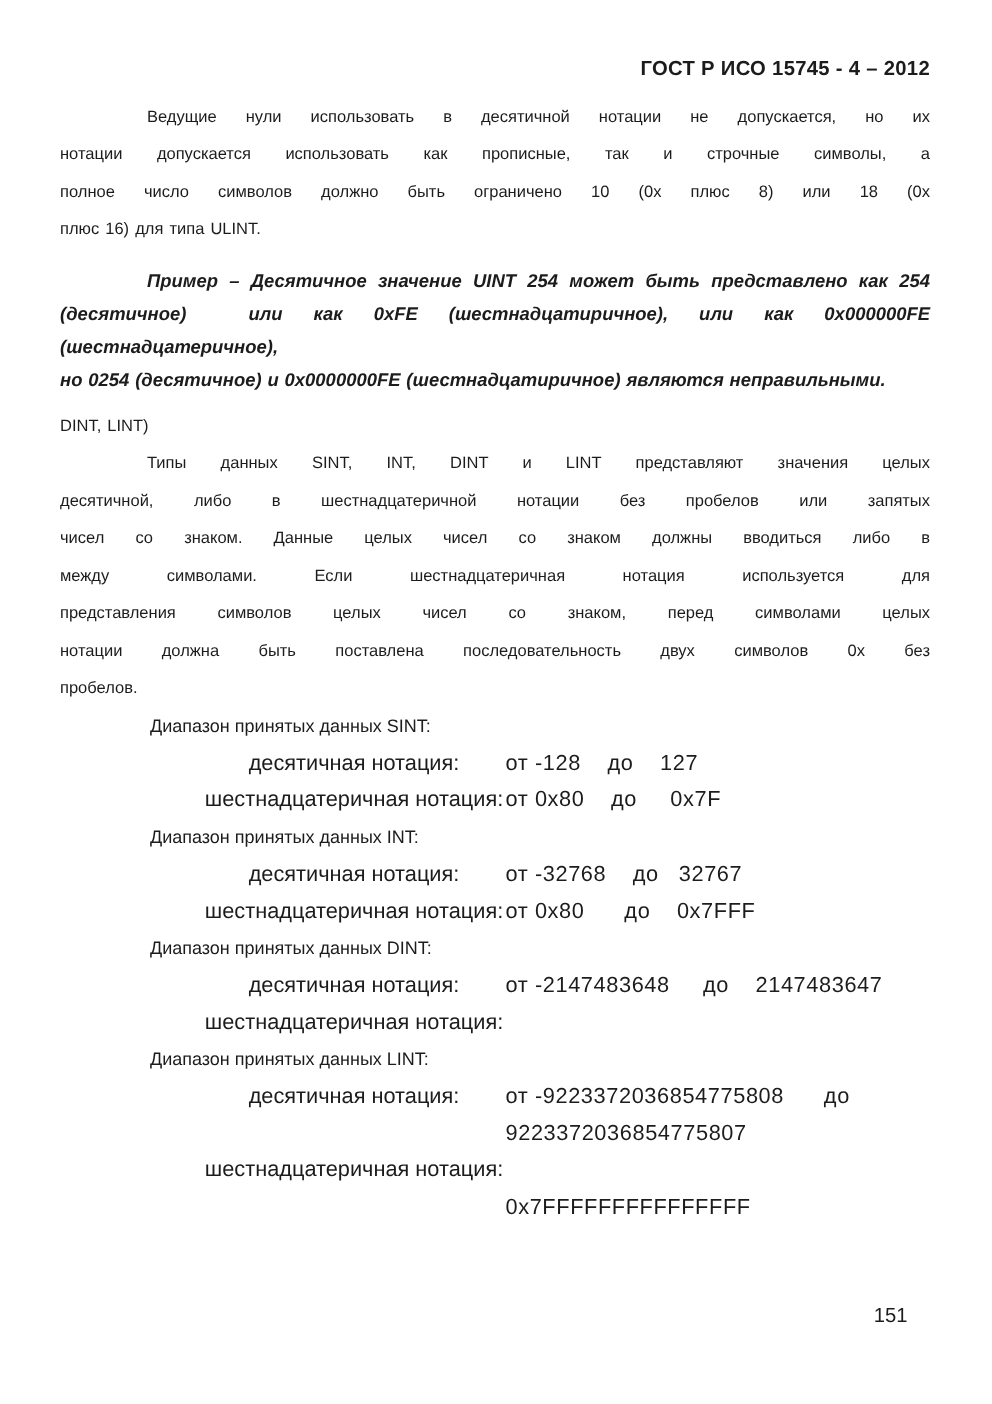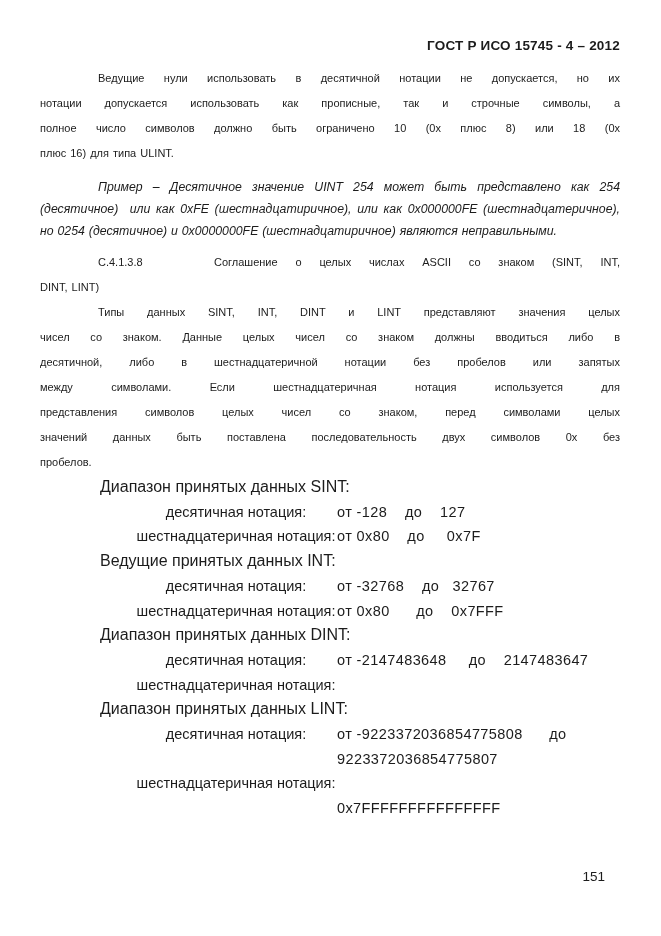--- a/index.html
+++ b/index.html
@@ -27,28 +27,28 @@
   .jline {
     font-size: 11px;
     line-height: 25px;
     text-align: justify;
     text-align-last: justify;
     word-spacing: 1px;
   }
   .jline.last { text-align: left; text-align-last: left; }
   .indent { text-indent: 58px; }
 
-  .example { margin-top: 10px; font-weight: normal; font-style: italic; }
+  .example { margin-top: 10px; font-weight: bold; font-style: italic; }
   .example .jline { font-size: 12.3px; line-height: 22px; word-spacing: 0.5px; }
 
   .heading { margin-top: 8px; }
 
   .ranges { }
   .range-title {
-    font-size: 16px;
+    font-size: 12px;
     line-height: 24.7px;
     padding-left: 60px;
     white-space: pre;
   }
   .range-row {
     display: flex;
     padding-left: 95px;
     font-size: 14.5px;
     line-height: 24.7px;
     text-align: center;
@@ -79,50 +79,49 @@
       <div class="jline last">плюс 16) для типа ULINT.</div>
     </div>
 
     <div class="para example">
       <div class="jline indent">Пример – Десятичное значение UINT 254 может быть представлено как 254</div>
       <div class="jline">(десятичное)&nbsp; или как 0xFE (шестнадцатиричное), или как 0x000000FE (шестнадцатеричное),</div>
       <div class="jline last">но 0254 (десятичное) и 0x0000000FE (шестнадцатиричное) являются неправильными.</div>
     </div>
 
     <div class="para heading">
-      <div class="jline indent">С.4.1.3.8&nbsp;&nbsp;&nbsp;&nbsp;Соглашение о целых числах ASCII со знаком (SINT, INT,</div>
       <div class="jline last">DINT, LINT)</div>
     </div>
 
     <div class="para">
       <div class="jline indent">Типы данных SINT, INT, DINT и LINT представляют значения целых</div>
+      <div class="jline">десятичной, либо в шестнадцатеричной нотации без пробелов или запятых</div>
       <div class="jline">чисел со знаком. Данные целых чисел со знаком должны вводиться либо в</div>
-      <div class="jline">десятичной, либо в шестнадцатеричной нотации без пробелов или запятых</div>
       <div class="jline">между символами. Если шестнадцатеричная нотация используется для</div>
       <div class="jline">представления символов целых чисел со знаком, перед символами целых</div>
-      <div class="jline">значений данных быть поставлена последовательность двух символов 0x без</div>
+      <div class="jline">нотации должна быть поставлена последовательность двух символов 0x без</div>
       <div class="jline last">пробелов.</div>
     </div>
 
     <div class="ranges">
 
       <div class="range-group">
         <div class="range-title">Диапазон принятых данных SINT:</div>
         <div class="range-row">
           <span class="range-label">десятичная нотация:</span>
             <span class="range-value">от -128    до    127</span>
         </div>
         <div class="range-row">
           <span class="range-label">шестнадцатеричная нотация:</span>
             <span class="range-value">от 0x80    до     0x7F</span>
         </div>
       </div>
 
       <div class="range-group">
-        <div class="range-title">Ведущие принятых данных INT:</div>
+        <div class="range-title">Диапазон принятых данных INT:</div>
         <div class="range-row">
           <span class="range-label">десятичная нотация:</span>
             <span class="range-value">от -32768    до   32767</span>
         </div>
         <div class="range-row">
           <span class="range-label">шестнадцатеричная нотация:</span>
             <span class="range-value">от 0x80      до    0x7FFF</span>
         </div>
       </div>
 

